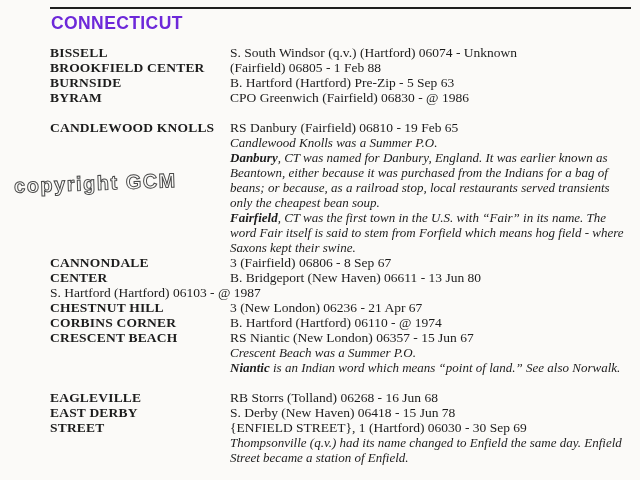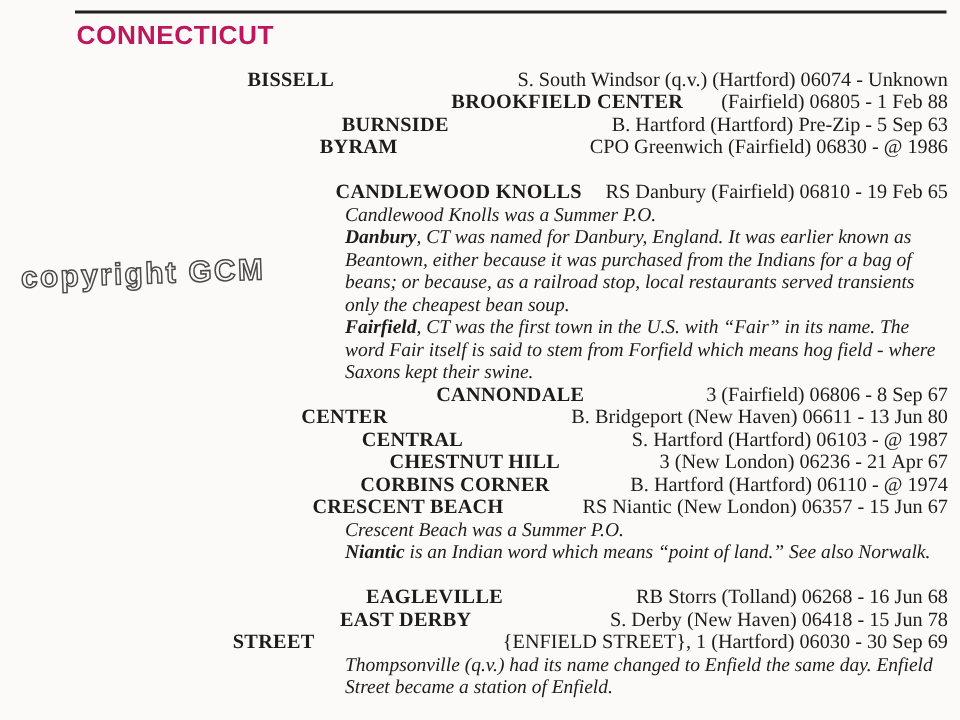--- a/index.html
+++ b/index.html
@@ -22,30 +22,29 @@
   .rule {
     border-top: 2px solid #1f1f1f;
     width: 581px;
     height: 0;
   }
   .title {
     font-family: "Liberation Sans", sans-serif;
     font-weight: bold;
     font-size: 17.5px;
     letter-spacing: 0.4px;
-    color: #be185d;
+    color: #6d28d9;
     margin: 4px 0 11px 1px;
   }
   .group { margin-bottom: 15px; }
   .group:last-child { margin-bottom: 16px; }
   .row {
     display: flex;
     font-size: 13.5px;
     line-height: 15px;
-    justify-content: flex-end;
   }
   .name {
     font-weight: bold;
     min-width: 180px;
     padding-right: 10px;
     white-space: nowrap;
     box-sizing: border-box;
     letter-spacing: 0.2px;
   }
   .detail {
@@ -108,21 +107,20 @@
         <div class="note"><span class="lead">Fairfield</span><span>, CT was the first town in the U.S. with “Fair” in its name.  The word Fair itself is said to stem from Forfield which means hog field - where Saxons kept their swine.</span></div>
         <div class="row">
     <span class="name">CANNONDALE</span>
     <span class="detail">3 (Fairfield) 06806 - 8 Sep 67</span>
   </div>
         <div class="row">
     <span class="name">CENTER</span>
     <span class="detail">B. Bridgeport (New Haven) 06611 - 13 Jun 80</span>
   </div>
         <div class="row">
-    <span class="name">CENTRAL</span>
     <span class="detail">S. Hartford (Hartford) 06103 - @ 1987</span>
   </div>
         <div class="row">
     <span class="name">CHESTNUT HILL</span>
     <span class="detail">3 (New London) 06236 - 21 Apr 67</span>
   </div>
         <div class="row">
     <span class="name">CORBINS CORNER</span>
     <span class="detail">B. Hartford (Hartford) 06110 - @ 1974</span>
   </div>

